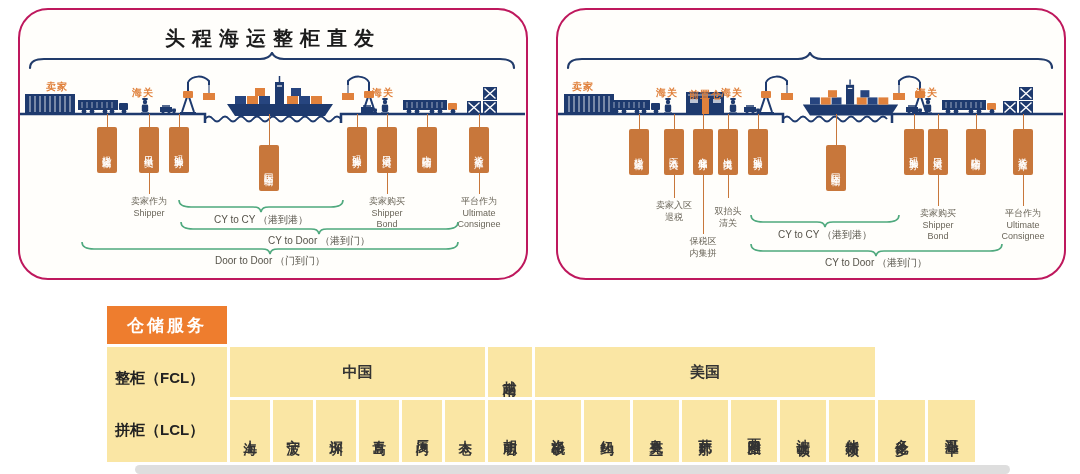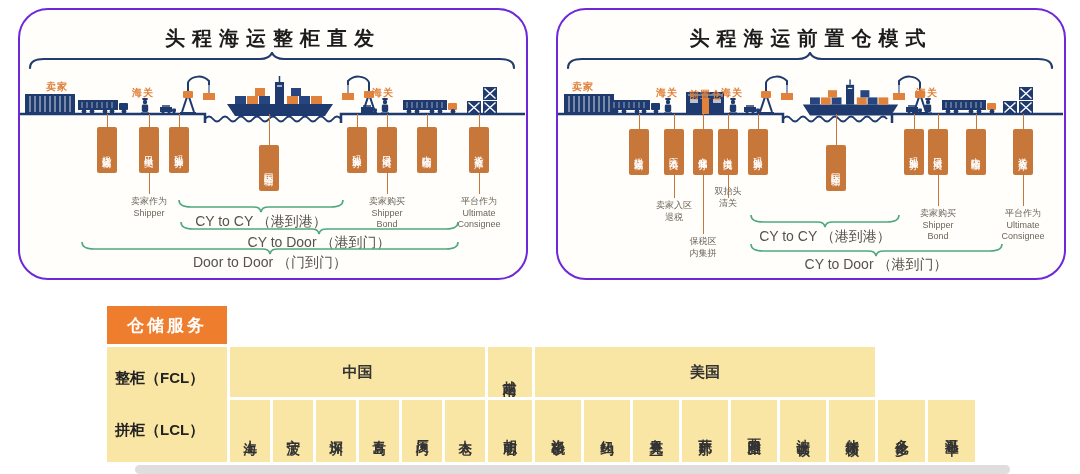--- a/index.html
+++ b/index.html
@@ -1,30 +1,30 @@
 <!DOCTYPE html>
 <html><head>
 <meta charset="utf-8">
 <style>
   html,body{margin:0;padding:0;background:#fff;}
   #stage{position:relative;width:1080px;height:474px;background:#fff;overflow:hidden;
          font-family:"Liberation Sans",sans-serif;}
-  .panel{position:absolute;top:8px;width:506px;height:268px;border:2px solid #6d28d9;
+  .panel{position:absolute;top:8px;width:506px;height:268px;border:2px solid #be185d;
          border-radius:30px;background:#FFFEFB;}
   .ptitle{position:absolute;top:15px;left:0;right:0;text-align:center;font-size:20px;
           font-weight:bold;letter-spacing:7px;color:#1c1c1c;white-space:nowrap;}
   .brace{position:absolute;left:8px;top:42px;}
   .scene{position:absolute;left:0;top:52px;}
   .slabel{position:absolute;color:#E0813C;font-size:10px;font-weight:bold;letter-spacing:1px;white-space:nowrap;}
   .chip{position:absolute;width:20px;height:46px;background:#C8773B;color:#fff;border-radius:2px;
         writing-mode:vertical-rl;text-orientation:upright;font-size:9.5px;line-height:1;
         letter-spacing:1px;display:flex;align-items:center;justify-content:center;}
   .vline{position:absolute;width:1px;background:#C8773B;}
   .note{position:absolute;width:74px;color:#6B665A;font-size:9px;line-height:1.3;text-align:center;}
-  .blabel{position:absolute;transform:translateX(-50%);color:#56534A;font-size:14px;white-space:nowrap;}
+  .blabel{position:absolute;transform:translateX(-50%);color:#56534A;font-size:10px;white-space:nowrap;}
   .brk{position:absolute;}
   
   .ftable{position:absolute;left:107px;top:306px;display:grid;background:#fff;gap:3px;
           grid-template-columns:120px repeat(6,40px) 44px repeat(7,46px) 47px 47px;
           grid-template-rows:38px 50px 62px;}
   .th{background:#EE7D2E;color:#fff;font-size:17px;font-weight:bold;letter-spacing:3px;
       display:flex;align-items:center;justify-content:center;}
   .td{background:#FAE6A4;color:#333;display:flex;align-items:center;justify-content:center;}
   .country{font-size:15px;font-weight:600;}
   .city{writing-mode:vertical-rl;text-orientation:upright;font-size:13.5px;font-weight:600;
@@ -189,21 +189,20 @@
       <path d="M2,0 C2,5 7,7 14,7 L132,7 C137,7 139,8 140,12 C141,8 143,7 148,7 L267,7 C274,7 279,5 279,0" stroke="#4FA97E" stroke-width="1.6" fill="none"></path>
     </svg>
     <div class="blabel" style="left:299px;top:224px">CY to Door （港到门）</div>
     <svg class="brk" style="left:60px;top:232px" width="384" height="14">
       <path d="M2,0 C2,5 7,7 14,7 L182,7 C187,7 189,8 190,12 C191,8 193,7 198,7 L366,7 C373,7 378,5 378,0" stroke="#4FA97E" stroke-width="1.6" fill="none"></path>
     </svg>
     <div class="blabel" style="left:250px;top:244px">Door to Door （门到门）</div>
   </div>
 
   <div class="panel" style="left:556px">
-    <div class="ptitle">头程海运前置仓模式</div>
     <svg class="brace" width="490" height="18">
       <path d="M2,16 C2,9 8,7 16,7 L232,7 C239,7 242,5 244,1 C246,5 249,7 256,7 L472,7 C480,7 486,9 486,16" stroke="#223C6B" stroke-width="2.2" fill="none" stroke-linecap="round"></path>
     </svg>
 
     <svg class="scene" width="506" height="62">
       <path d="M0,52 H225 V61 M334,61 V52 H505" stroke="#1E3A6E" stroke-width="2.5" fill="none"></path>
       <path d="M225,57 q4,-5 8,0 t8,0 t8,0 t8,0 t8,0 t8,0 t8,0 t8,0 t8,0 t8,0 t8,0 t8,0 t8,0" stroke="#1E3A6E" stroke-width="2" fill="none"></path>
       <use href="#d-cont" x="6" y="32"></use>
       <use href="#d-truck" x="52" y="38"></use>
       <use href="#d-officer" x="106" y="36"></use>
@@ -255,21 +254,21 @@
     <div class="vline" style="left:116px;top:165px;height:23px"></div>
     <div class="vline" style="left:170px;top:165px;height:23px"></div>
     <div class="vline" style="left:145px;top:165px;height:59px"></div>
     <div class="vline" style="left:380px;top:165px;height:31px"></div>
     <div class="vline" style="left:465px;top:165px;height:31px"></div>
 
     <div class="note" style="left:79px;top:190px">
       <div>卖家入区</div>
       <div>退税</div>
     </div>
-    <div class="note" style="left:133px;top:176px">
+    <div class="note" style="left:133px;top:196px">
       <div>双抬头</div>
       <div>清关</div>
     </div>
     <div class="note" style="left:108px;top:226px">
       <div>保税区</div>
       <div>内集拼</div>
     </div>
     <div class="note" style="left:343px;top:198px">
       <div>卖家购买</div>
       <div>Shipper</div>

